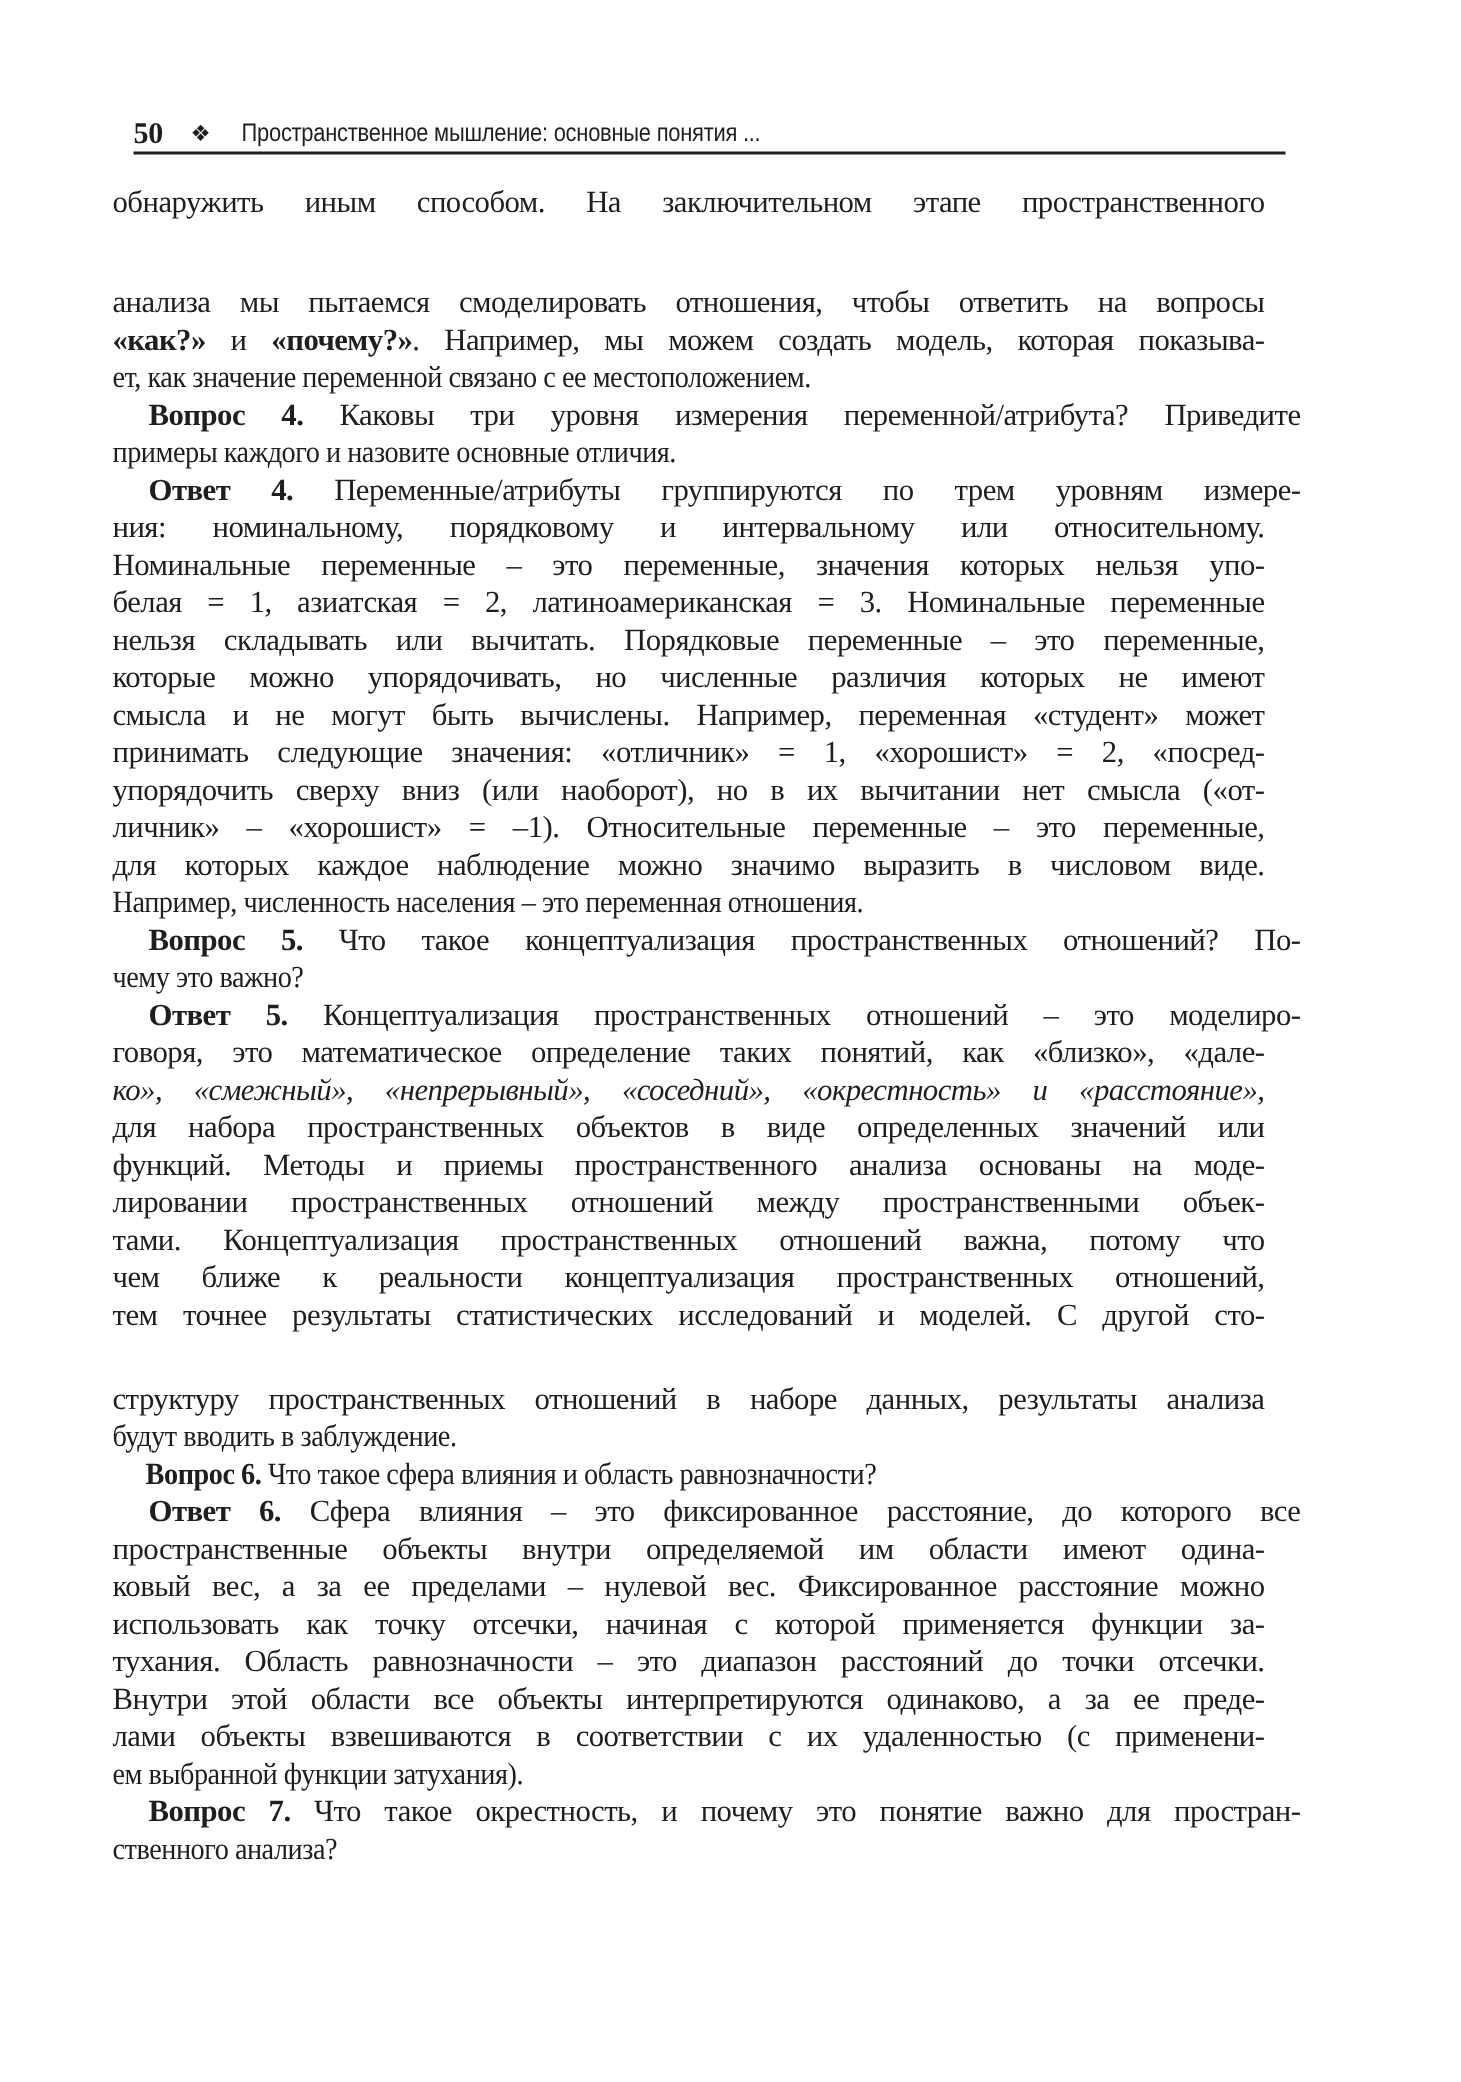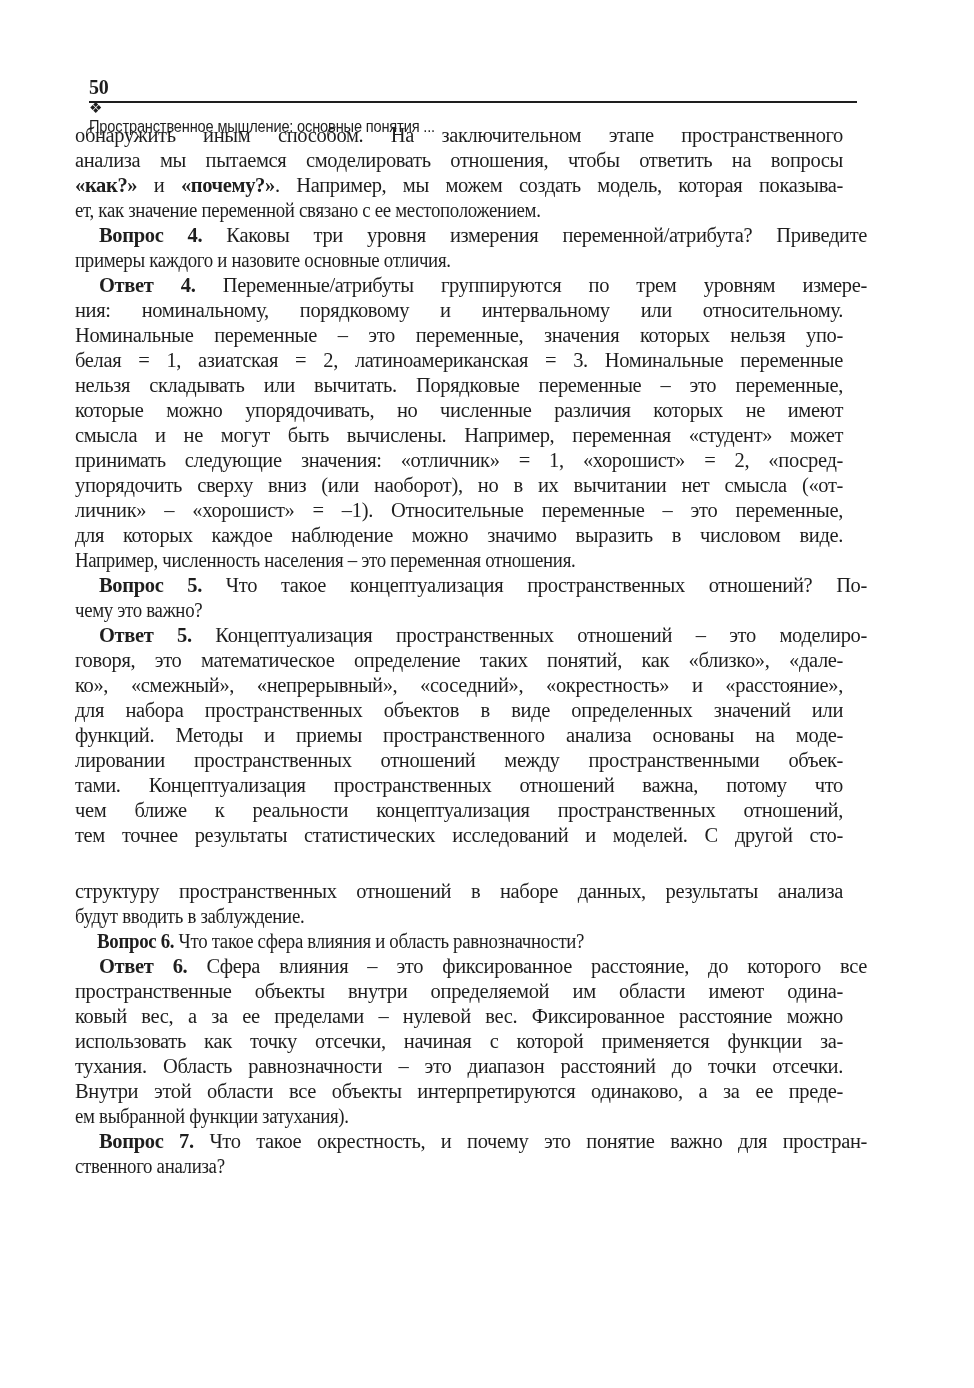--- a/index.html
+++ b/index.html
@@ -1,20 +1,20 @@
 <!DOCTYPE html>
 <html><head>
 <meta charset="utf-8">
 <style>
   html, body { margin: 0; padding: 0; background: #ffffff; }
   body { width: 974px; height: 1388px; position: relative; overflow: hidden;
          font-family: "Liberation Serif", "DejaVu Serif", serif; color: #1e1e1e; }
   .header { position: absolute; left: 89px; top: 76px; width: 768px; height: 26px;
             font-family: "Liberation Sans", "DejaVu Sans", sans-serif; font-size: 17px;
-            display: flex; align-items: flex-start; letter-spacing: -0.2px; flex-direction: column; }
+            display: flex; align-items: center; letter-spacing: -0.2px; }
   .header .pnum { font-family: "Liberation Serif", serif; font-weight: bold; font-size: 20px; width: 38px; }
   .header .orn { width: 34px; font-size: 15px; text-align: left; }
   .header .title { transform: scaleX(0.86); transform-origin: left center; white-space: nowrap; }
   .rule { position: absolute; left: 89px; top: 101px; width: 768px; height: 2px; background: #1e1e1e; }
   .body { position: absolute; left: 75px; top: 123px; width: 768px; }
   .line { height: 25px; line-height: 25px; font-size: 20.5px; white-space: nowrap;
           text-align: justify; text-align-last: justify; letter-spacing: -0.35px; overflow: visible; }
   .line.last { text-align-last: left; }
   .line.ind { padding-left: 24px; }
   .line b { font-weight: bold; }
@@ -25,21 +25,21 @@
 <div class="header">
   <span class="pnum">50</span>
   <span class="orn">❖</span>
   <span class="title">Пространственное мышление: основные понятия ...</span>
 </div>
 <div class="rule"></div>
 
 <div class="body" id="body">
     <div>
       <div class="line" style="white-space: nowrap; display: block; width: 768px;">обнаружить иным способом. На заключительном этапе пространственного</div>
-      <div class="line" style="white-space: nowrap; display: block; width: 768px;">анализа мы пытаемся смоделировать отношения, чтобы ответить на вопросы</div>
+      <div class="line" style="white-space: nowrap; display: block; width: 768px; margin-top: 42px;">анализа мы пытаемся смоделировать отношения, чтобы ответить на вопросы</div>
       <div class="line" style="white-space: nowrap; display: block; width: 768px;"><b>«как?»</b> и <b>«почему?»</b>. Например, мы можем создать модель, которая показыва-</div>
       <div class="line last" style="white-space: nowrap; display: block; width: auto; transform: scaleX(0.92); transform-origin: left center;">ет, как значение переменной связано с ее местоположением.</div>
     </div>
     <div>
       <div class="line ind" style="white-space: nowrap; display: block; width: 768px;"><b>Вопрос 4.</b> Каковы три уровня измерения переменной/атрибута? Приведите</div>
       <div class="line last" style="white-space: nowrap; display: block; width: auto; transform: scaleX(0.92); transform-origin: left center;">примеры каждого и назовите основные отличия.</div>
     </div>
     <div>
       <div class="line ind" style="white-space: nowrap; display: block; width: 768px;"><b>Ответ 4.</b> Переменные/атрибуты группируются по трем уровням измере-</div>
       <div class="line" style="white-space: nowrap; display: block; width: 768px;">ния: номинальному, порядковому и интервальному или относительному.</div>
@@ -54,39 +54,40 @@
       <div class="line" style="white-space: nowrap; display: block; width: 768px;">для которых каждое наблюдение можно значимо выразить в числовом виде.</div>
       <div class="line last" style="white-space: nowrap; display: block; width: auto; transform: scaleX(0.92); transform-origin: left center;">Например, численность населения – это переменная отношения.</div>
     </div>
     <div>
       <div class="line ind" style="white-space: nowrap; display: block; width: 768px;"><b>Вопрос 5.</b> Что такое концептуализация пространственных отношений? По-</div>
       <div class="line last" style="white-space: nowrap; display: block; width: auto; transform: scaleX(0.92); transform-origin: left center;">чему это важно?</div>
     </div>
     <div>
       <div class="line ind" style="white-space: nowrap; display: block; width: 768px;"><b>Ответ 5.</b> Концептуализация пространственных отношений – это моделиро-</div>
       <div class="line" style="white-space: nowrap; display: block; width: 768px;">говоря, это математическое определение таких понятий, как «близко», «дале-</div>
-      <div class="line" style="white-space: nowrap; display: block; width: 768px;">ко», «смежный», «непрерывный», «соседний», «окрестность» и «расстояние»,</div>
+      <div class="line" style="white-space: nowrap; display: block; width: 768px; font-style: italic;">ко», «смежный», «непрерывный», «соседний», «окрестность» и «расстояние»,</div>
       <div class="line" style="white-space: nowrap; display: block; width: 768px;">для набора пространственных объектов в виде определенных значений или</div>
       <div class="line" style="white-space: nowrap; display: block; width: 768px;">функций. Методы и приемы пространственного анализа основаны на моде-</div>
       <div class="line" style="white-space: nowrap; display: block; width: 768px;">лировании пространственных отношений между пространственными объек-</div>
       <div class="line" style="white-space: nowrap; display: block; width: 768px;">тами. Концептуализация пространственных отношений важна, потому что</div>
       <div class="line" style="white-space: nowrap; display: block; width: 768px;">чем ближе к реальности концептуализация пространственных отношений,</div>
       <div class="line" style="white-space: nowrap; display: block; width: 768px;">тем точнее результаты статистических исследований и моделей. С другой сто-</div>
       <div class="line" style="white-space: nowrap; display: block; width: 768px; margin-top: 31px;">структуру пространственных отношений в наборе данных, результаты анализа</div>
       <div class="line last" style="white-space: nowrap; display: block; width: auto; transform: scaleX(0.92); transform-origin: left center;">будут вводить в заблуждение.</div>
     </div>
     <div>
       <div class="line last ind" style="white-space: nowrap; display: block; width: auto; transform: scaleX(0.92); transform-origin: left center;"><b>Вопрос 6.</b> Что такое сфера влияния и область равнозначности?</div>
     </div>
     <div>
       <div class="line ind" style="white-space: nowrap; display: block; width: 768px;"><b>Ответ 6.</b> Сфера влияния – это фиксированное расстояние, до которого все</div>
       <div class="line" style="white-space: nowrap; display: block; width: 768px;">пространственные объекты внутри определяемой им области имеют одина-</div>
       <div class="line" style="white-space: nowrap; display: block; width: 768px;">ковый вес, а за ее пределами – нулевой вес. Фиксированное расстояние можно</div>
       <div class="line" style="white-space: nowrap; display: block; width: 768px;">использовать как точку отсечки, начиная с которой применяется функции за-</div>
       <div class="line" style="white-space: nowrap; display: block; width: 768px;">тухания. Область равнозначности – это диапазон расстояний до точки отсечки.</div>
       <div class="line" style="white-space: nowrap; display: block; width: 768px;">Внутри этой области все объекты интерпретируются одинаково, а за ее преде-</div>
+      <div class="line" style="white-space: nowrap; display: block; width: 768px;">лами объекты взвешиваются в соответствии с их удаленностью (с применени-</div>
       <div class="line last" style="white-space: nowrap; display: block; width: auto; transform: scaleX(0.92); transform-origin: left center;">ем выбранной функции затухания).</div>
     </div>
     <div>
       <div class="line ind" style="white-space: nowrap; display: block; width: 768px;"><b>Вопрос 7.</b> Что такое окрестность, и почему это понятие важно для простран-</div>
       <div class="line last" style="white-space: nowrap; display: block; width: auto; transform: scaleX(0.92); transform-origin: left center;">ственного анализа?</div>
     </div>
   </div>
 
 </body></html>

